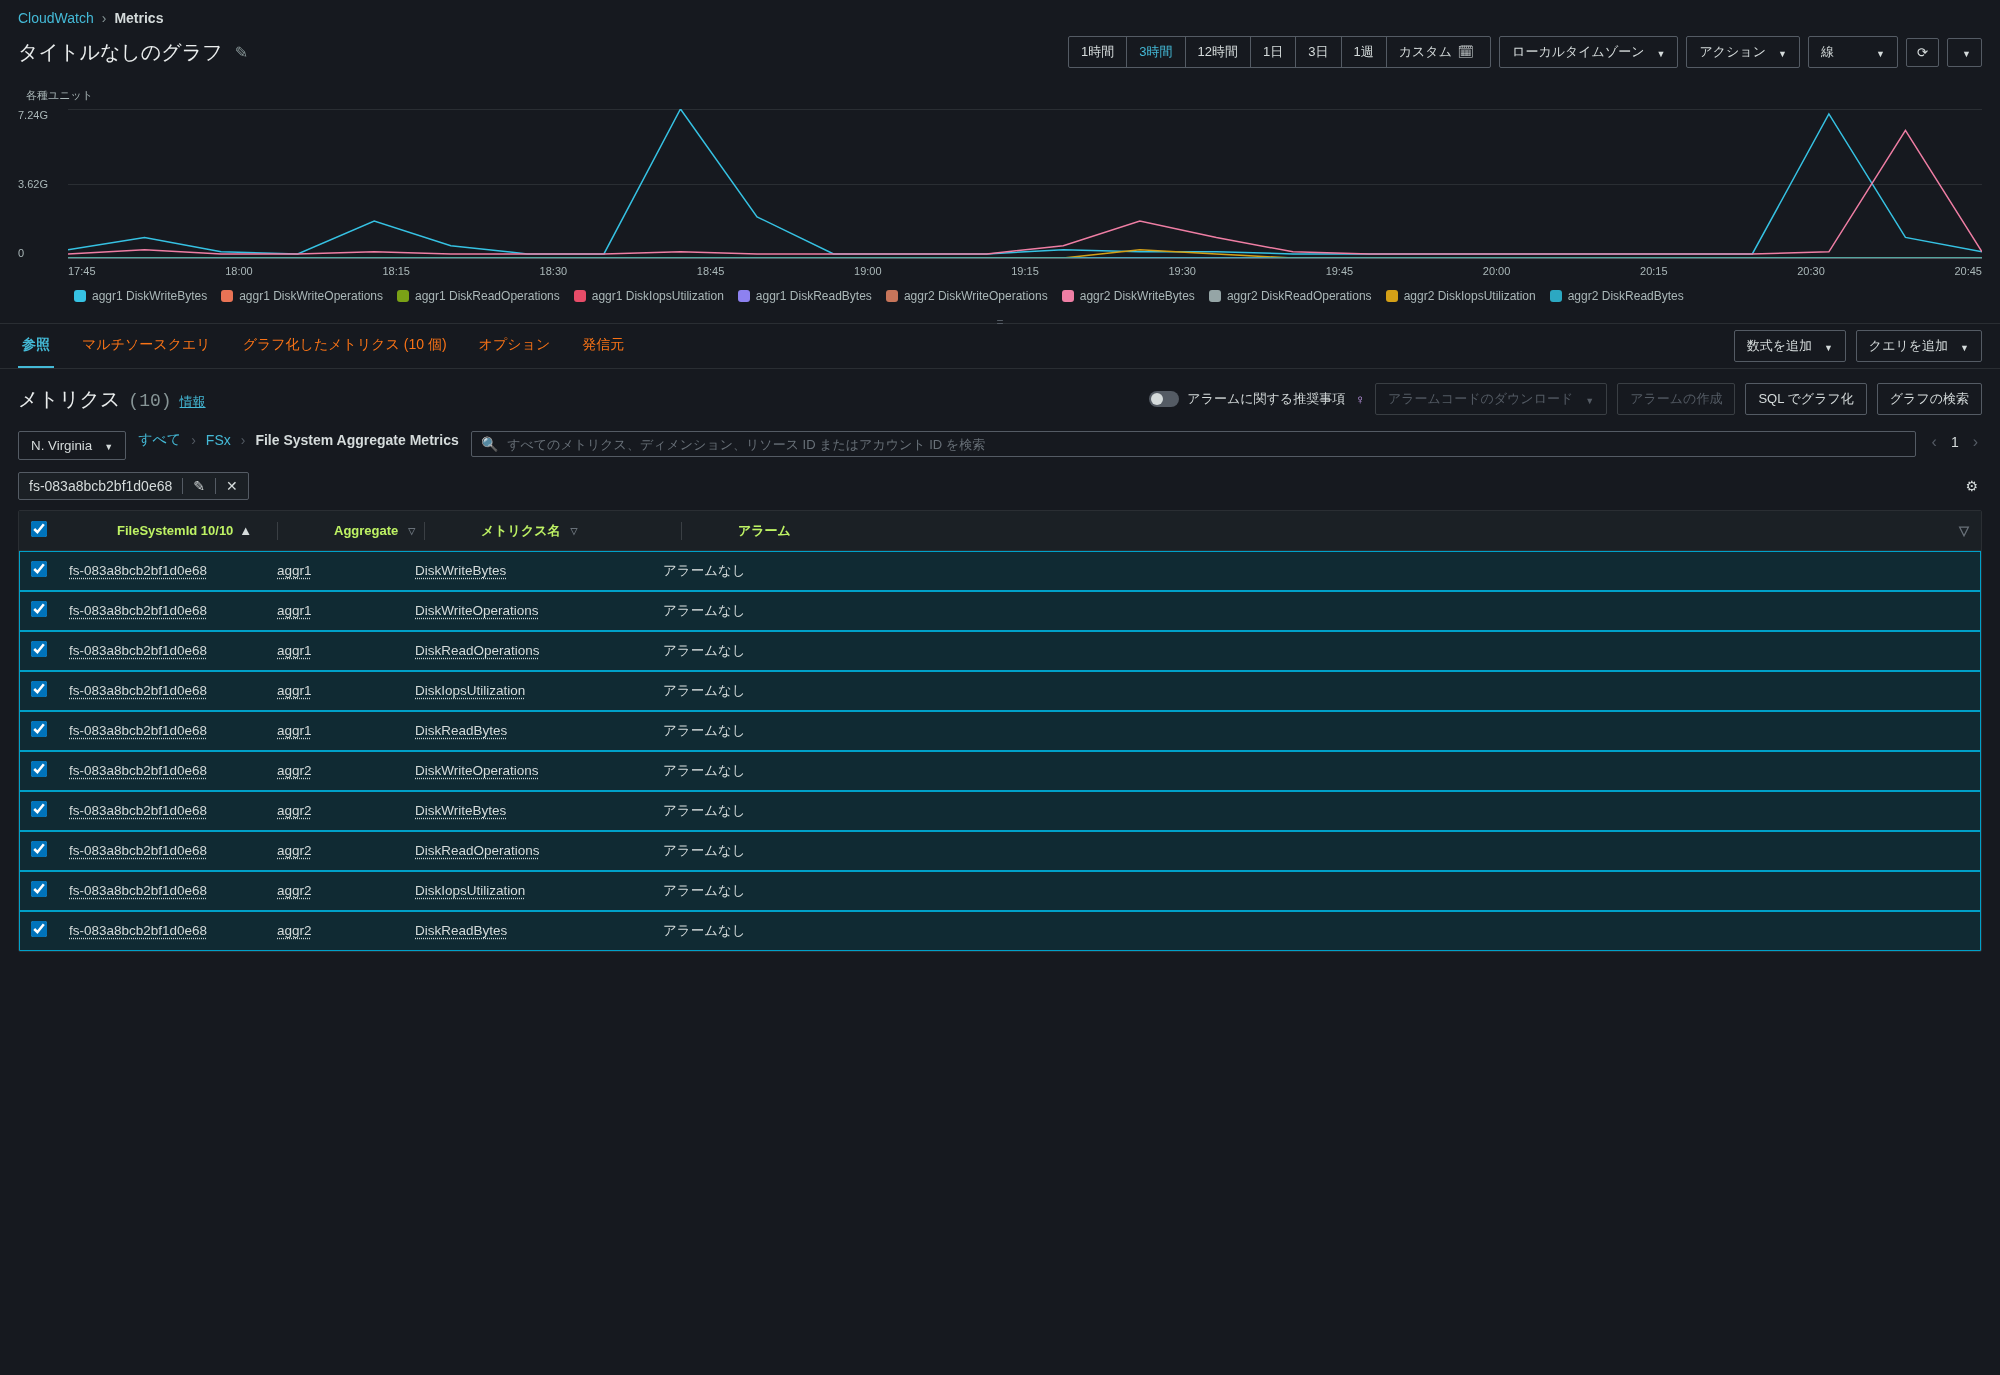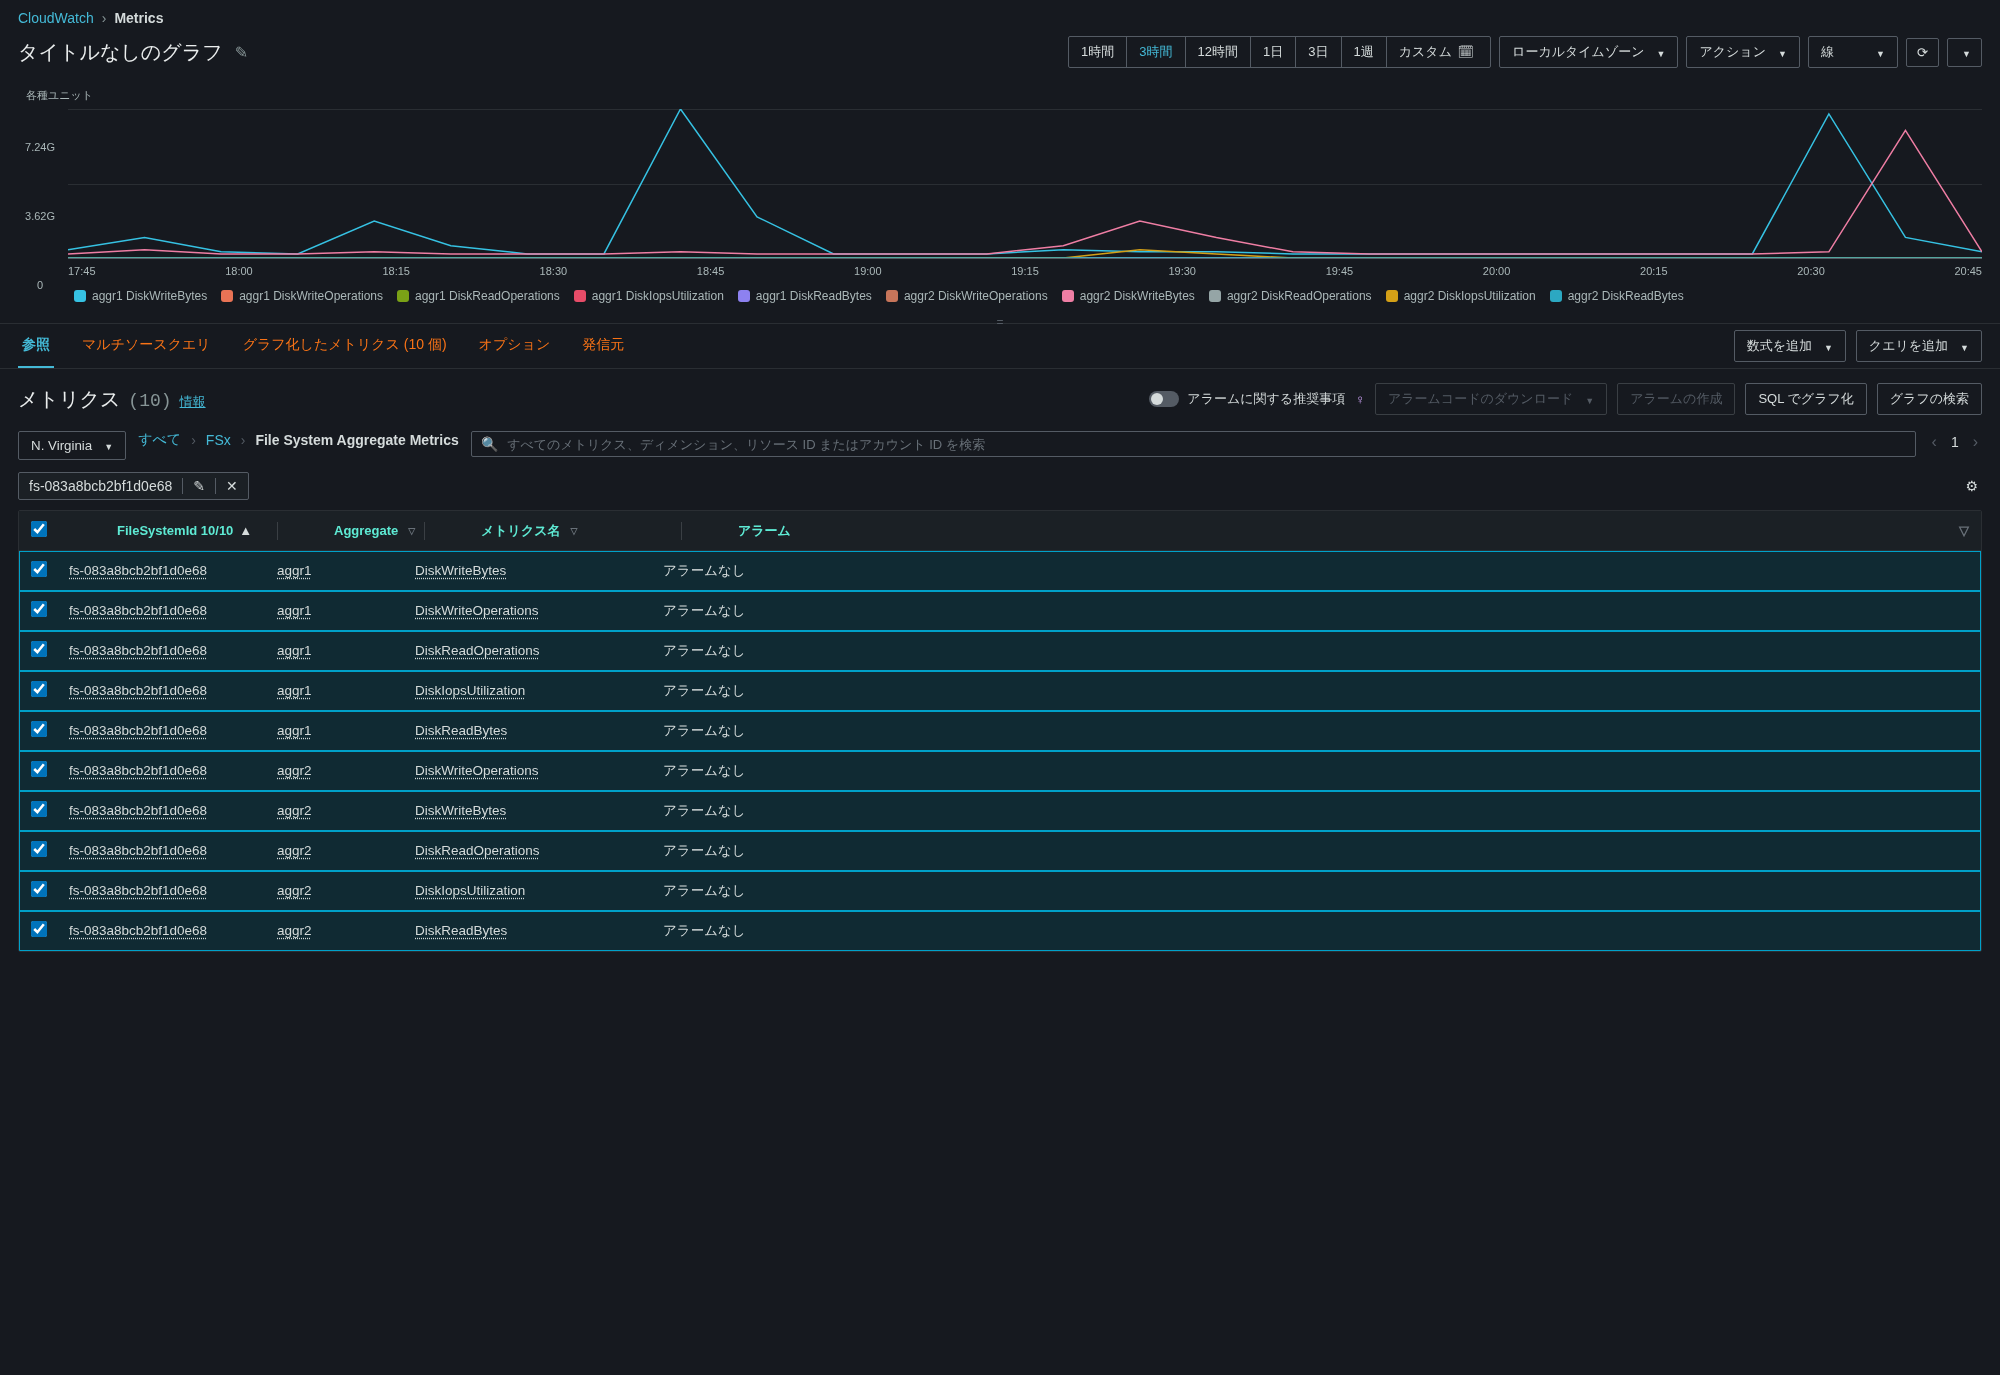--- a/index.html
+++ b/index.html
@@ -26,21 +26,21 @@
 .time-ranges .date-icon { padding: 0 4px 0 2px; }
 
 .select-btn { background: transparent; border: 1px solid #545b64; color: #d5dbdb; padding: 6px 12px; font-size: 13px; cursor: pointer; border-radius: 2px; display: inline-flex; align-items: center; gap: 8px; }
 .select-btn.wide { min-width: 160px; justify-content: space-between; }
 .icon-btn { background: transparent; border: 1px solid #545b64; color: #d5dbdb; padding: 6px 10px; cursor: pointer; border-radius: 2px; }
 
 
 .chart-panel { padding: 8px 18px 16px; }
 .chart-ylabel { font-size: 11px; color: #aab7b8; margin-bottom: 6px; margin-left: 8px; }
 .chart-box { position: relative; height: 150px; display: flex; }
-.chart-yaxis { display: flex; flex-direction: column; justify-content: space-between; align-items: center; width: 50px; padding-right: 6px; height: 100%; margin-top: 32px; }
+.chart-yaxis { display: flex; flex-direction: column; justify-content: space-between; align-items: flex-start; width: 50px; padding-right: 6px; height: 100%; }
 .chart-yaxis span { font-size: 11px; color: #aab7b8; }
 .chart-plot { flex: 1; position: relative; border-bottom: 1px solid #545b64; }
 .chart-plot .grid-h { position: absolute; left: 0; right: 0; height: 1px; background: #2a2e33; }
 .chart-xaxis { display: flex; justify-content: space-between; padding-left: 50px; margin-top: 6px; }
 .chart-xaxis span { font-size: 11px; color: #aab7b8; }
 
 .chart-legend { display: flex; flex-wrap: wrap; gap: 14px; padding: 12px 10px 4px 56px; }
 .legend-item { display: inline-flex; align-items: center; gap: 6px; font-size: 12px; color: #aab7b8; }
 .legend-sw { width: 12px; height: 12px; border-radius: 3px; display: inline-block; }
 
@@ -91,21 +91,21 @@
 .tbl .hd { display: flex; align-items: center; background: #1b2025; border-bottom: 1px solid #2a2e33; padding: 10px 12px; font-weight: 700; font-size: 13px; gap: 8px; }
 .tbl .row { display: flex; align-items: center; padding: 10px 12px; border-bottom: 1px solid #2a2e33; gap: 8px; font-size: 13.5px; }
 .tbl .row.selected { outline: 1px solid #00a1c9; outline-offset: -1px; background: #102a33; }
 .col-chk { width: 30px; flex: none; }
 .col-fs { width: 200px; flex: none; }
 .col-agg { width: 130px; flex: none; }
 .col-mn { width: 240px; flex: none; }
 .col-al { flex: 1; }
 .col-end { width: 24px; flex: none; text-align: right; color: #687078; }
 .dotted { text-decoration: underline dotted; text-underline-offset: 3px; cursor: pointer; color: #d5dbdb; }
-.hd .colh { display: inline-flex; align-items: center; gap: 6px; color: #5eead4; padding-left: 48px; }
+.hd .colh { display: inline-flex; align-items: center; gap: 6px; color: #bef264; padding-left: 48px; }
 .hd .colh.sortable::after { content: "▽"; font-size: 9px; color: #687078; margin-left: 4px; }
 .hd .sort-asc::after { content: "▲"; color: #d5dbdb; }
 .hd .divider { width: 1px; height: 18px; background: #3a3f44; }
 input[type=checkbox] { width: 16px; height: 16px; accent-color: #0073bb; cursor: pointer; }
 
 .caret::after { content: "▼"; font-size: 9px; margin-left: 4px; }
 </style>
 </head>
 <body>
 

